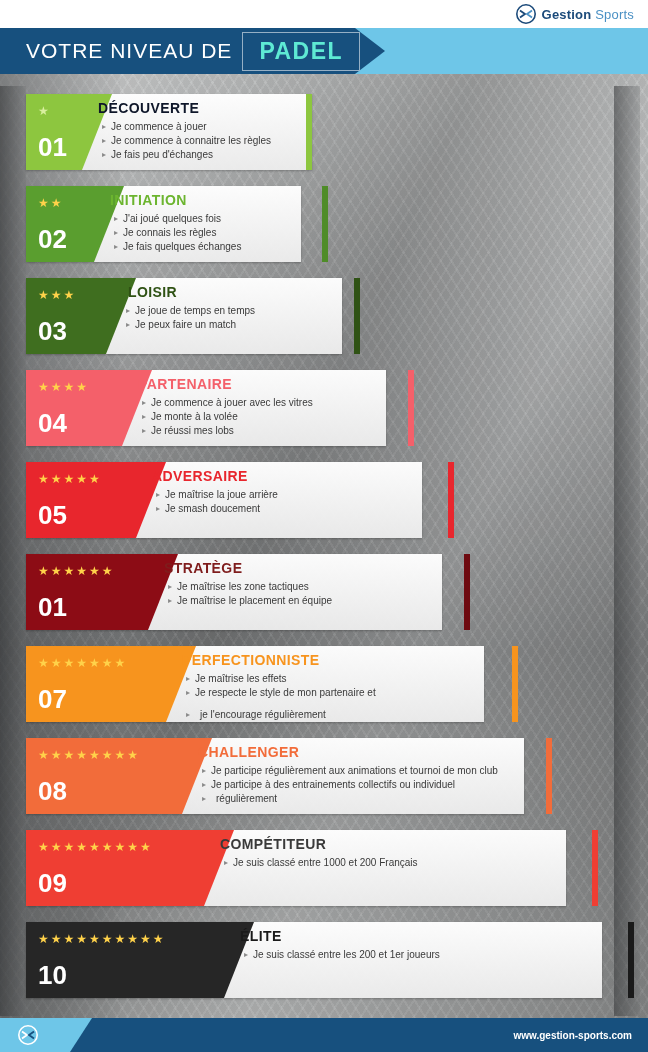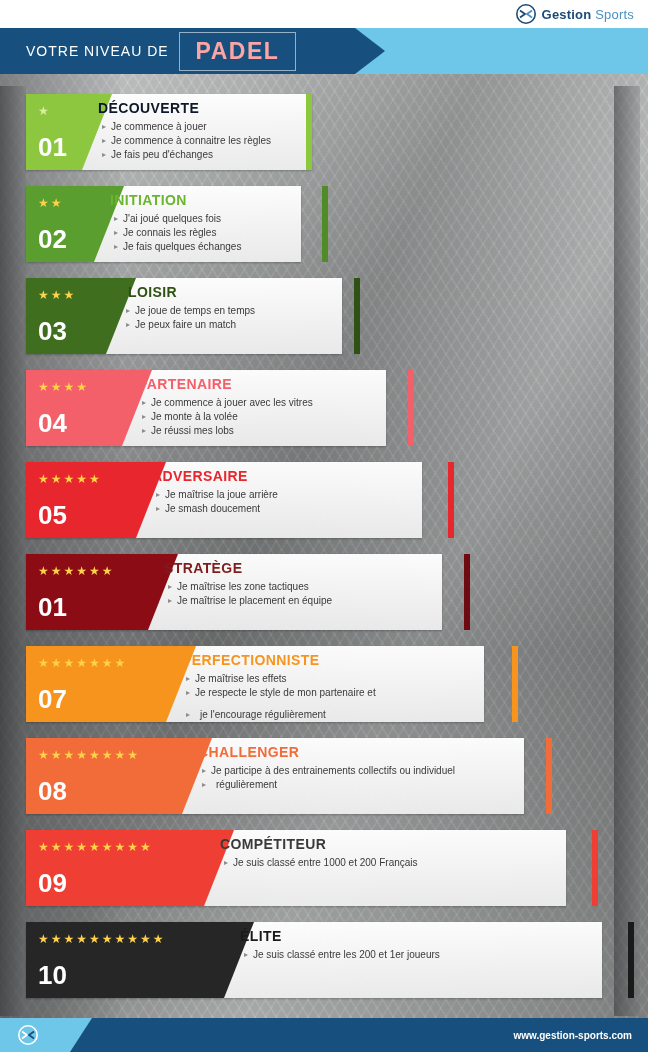--- a/index.html
+++ b/index.html
@@ -56,24 +56,24 @@
     position: absolute; top: 28px; left: 355px; width: 0; height: 0;
     border-top: 23px solid transparent;
     border-bottom: 23px solid transparent;
     border-left: 30px solid #17507e;
   }
   .band-title {
     position: absolute; top: 28px; left: 26px; height: 46px;
     display: flex; align-items: center; gap: 10px;
   }
   .band-title .pre {
-    color: #ffffff; font-size: 14px; letter-spacing: 1px; font-weight: normal;
+    color: #ffffff; font-size: 21px; letter-spacing: 1px; font-weight: normal;
   }
   .band-title .hl {
-    background: #17507e; color: #fca5a5; font-size: 23px; font-weight: bold;
+    background: #17507e; color: #5eead4; font-size: 23px; font-weight: bold;
     letter-spacing: 1.5px; padding: 5px 16px;
     border: 1px solid rgba(255,255,255,0.55);
   }
 
   
   .levels { position: absolute; top: 88px; left: 0; width: 648px; }
   .row { position: relative; height: 92px; }
   .panel {
     position: absolute; left: 26px; top: 6px; height: 76px;
     background: linear-gradient(180deg, rgba(255,255,255,0.97), rgba(238,238,238,0.95));
@@ -263,20 +263,21 @@
     <div class="row">
       <div class="panel" style="width: 498px;"></div>
       <div class="endbar" style="left: 546px; background: rgb(242, 108, 58);"></div>
       <div class="tag" style="width: 186px;">
         <div class="tag-inner" style="background: rgb(242, 108, 58);"></div>
         <div class="stars" style="color: rgb(255, 210, 74);">★★★★★★★★</div>
         <div class="num">08</div>
       </div>
       <div class="lvl-title" style="left: 198px; color: rgb(242, 108, 58);">CHALLENGER</div>
       <div class="bullets" style="left: 202px;">
+        <div>Je participe régulièrement aux animations et tournoi de mon club</div>
         <div>Je participe à des entrainements collectifs ou individuel</div>
         <div style="padding-left: 14px;">régulièrement</div>
       </div>
     </div>
     <div class="row">
       <div class="panel" style="width: 540px;"></div>
       <div class="endbar" style="left: 592px; background: rgb(239, 62, 51);"></div>
       <div class="tag" style="width: 208px;">
         <div class="tag-inner" style="background: rgb(239, 62, 51);"></div>
         <div class="stars" style="color: rgb(255, 210, 74);">★★★★★★★★★</div>

